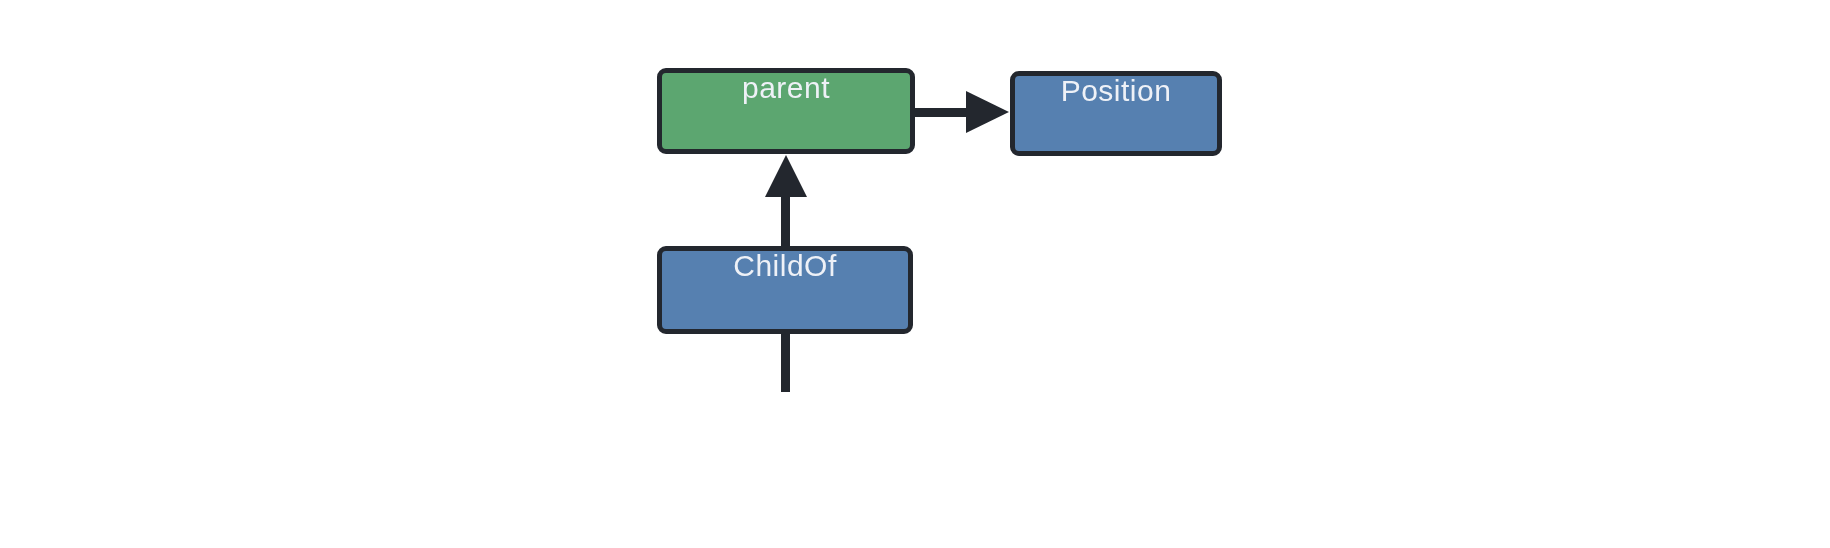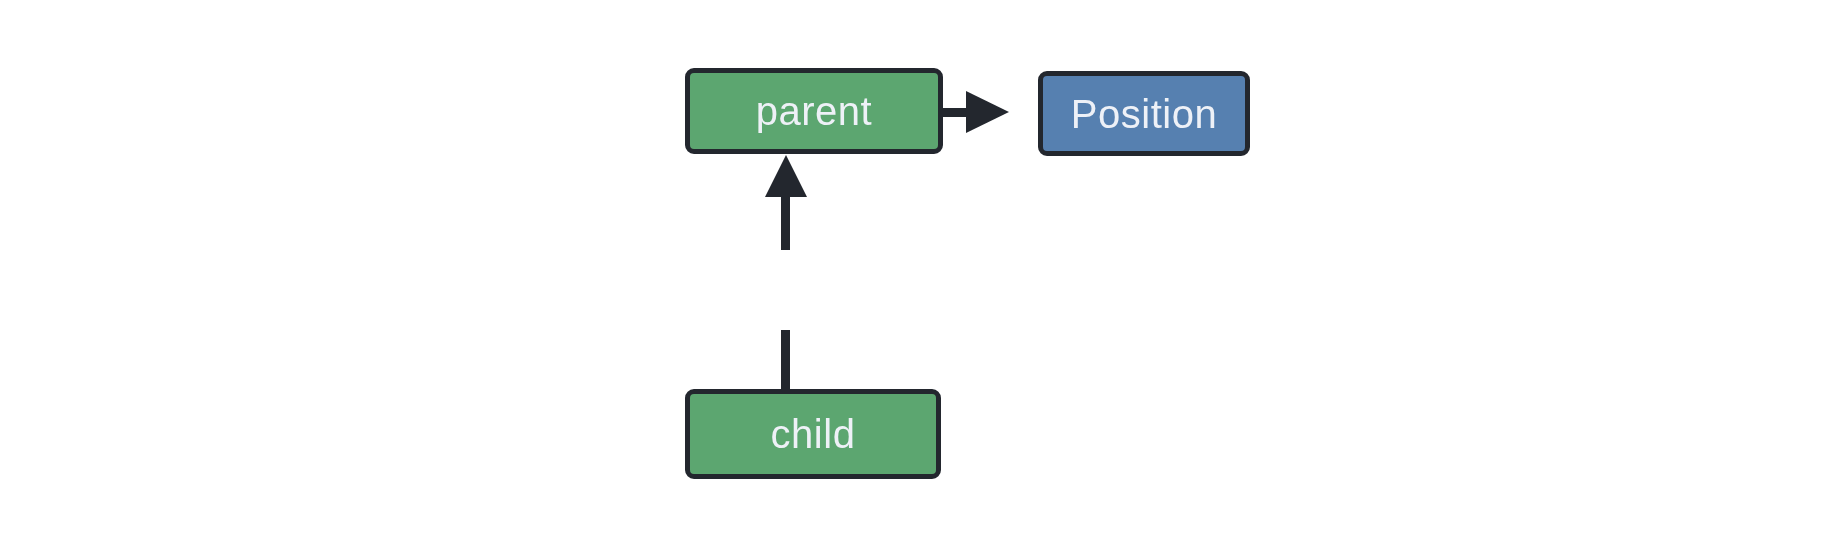--- a/index.html
+++ b/index.html
@@ -14,27 +14,26 @@
     background: var(--background, #ffffff);
     font-family: "Liberation Sans", sans-serif;
     overflow: hidden;
   }
   .node {
     position: absolute;
     box-sizing: border-box;
     border: 5px solid var(--border, #23272e);
     border-radius: 9px;
     display: flex;
-    align-items: center;
+    align-items: flex-start;
     justify-content: center;
     color: var(--text, #eef1f7);
-    font-size: 40px;
+    font-size: 30px;
     line-height: 1;
     letter-spacing: 0.5px;
-    margin-left: 28px;
   }
   .node.fill-entity { background: var(--entity-fill, #5ca670); }
   .node.fill-component { background: var(--component-fill, #5680b0); }
 
   .node-parent   { left: 657px;  top: 68px;  width: 258px; height: 86px; }
   .node-position { left: 1010px; top: 71px;  width: 212px; height: 85px; }
   .node-childof  { left: 657px;  top: 246px; width: 256px; height: 88px; }
   .node-child    { left: 657px;  top: 389px; width: 256px; height: 90px; }
 
   .shaft {
@@ -76,18 +75,18 @@
   <div class="shaft shaft-child-childof"></div>
 
   <div class="node fill-entity node-parent">
     <span>parent</span>
   </div>
 
   <div class="node fill-component node-position">
     <span>Position</span>
   </div>
 
+  <div class="node fill-component node-childof">
+    <span>ChildOf</span>
+  </div>
 
-  <div class="node fill-entity node-child">
-    <span>child</span>
-  </div>
 
 </div>
 
 </body></html>

